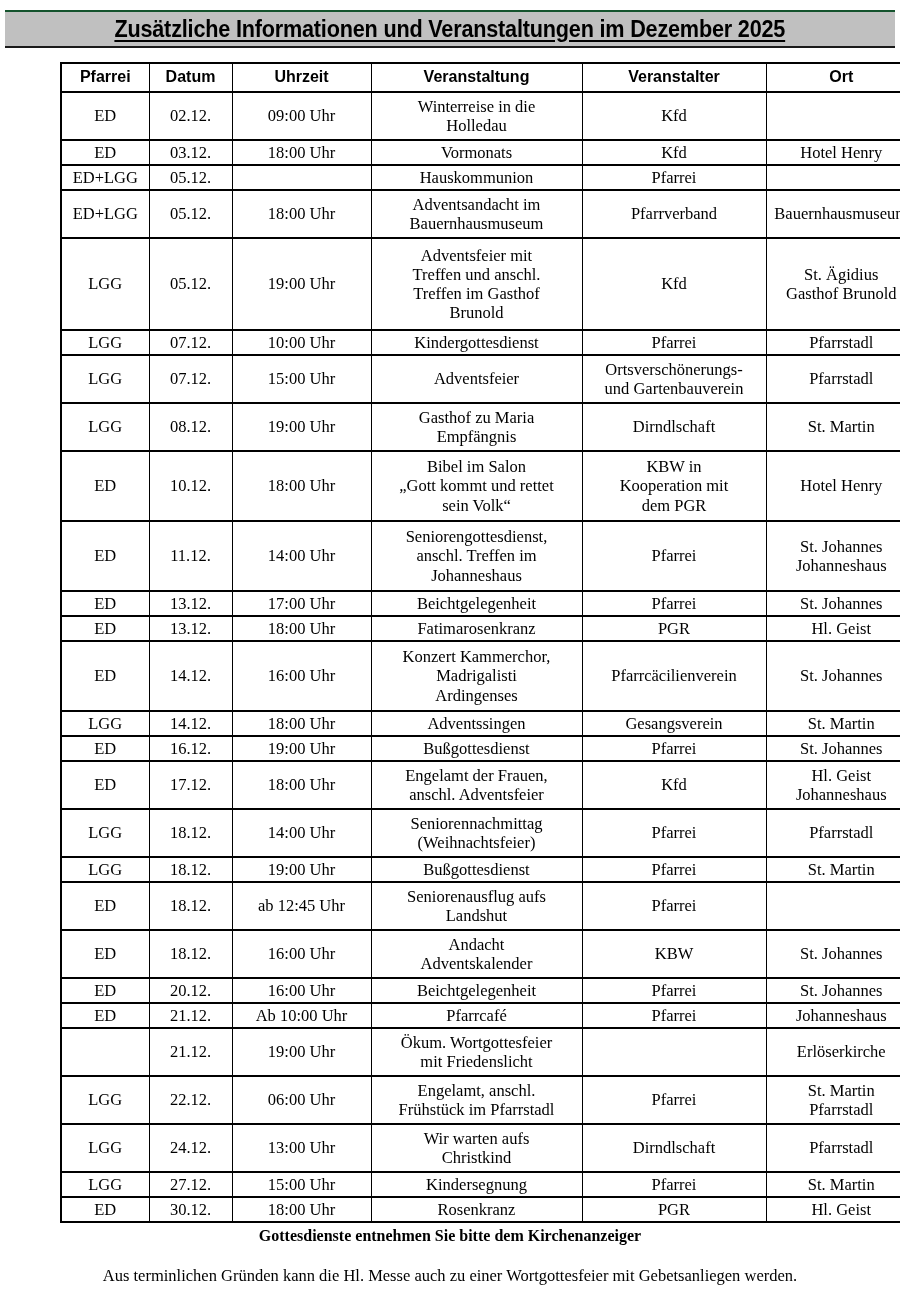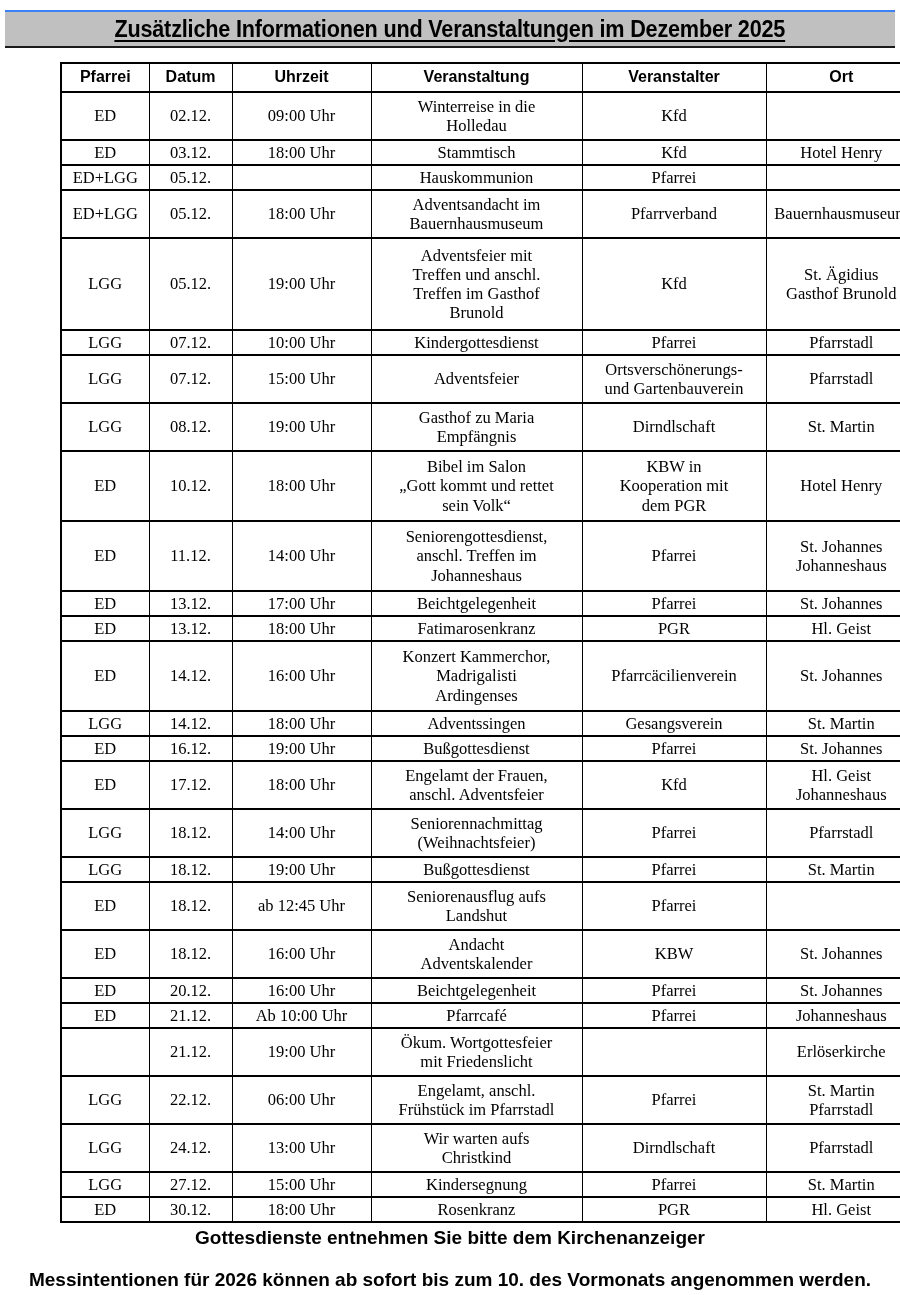--- a/index.html
+++ b/index.html
@@ -21,21 +21,21 @@
     height: 1295px;
     position: relative;
     box-sizing: border-box;
   }
 
   
   .title-banner {
     margin: 10px 5px 0 5px;
     height: 34px;
     background: #c0c0c0;
-    border-top: 2px solid #3b82f6;
+    border-top: 2px solid #14532d;
     border-bottom: 2px solid #1a1a1a;
     display: flex;
     align-items: center;
     justify-content: center;
   }
   .title-text {
     font-family: "Liberation Sans Narrow", "Liberation Sans", sans-serif;
     font-weight: bold;
     font-size: 23px;
     letter-spacing: -0.2px;
@@ -95,23 +95,23 @@
 
   td .ln { display: block; }
 
   
   .footer {
     width: 856px;
     margin: 3px auto 0 auto;
     text-align: center;
   }
   .foot-bold {
-    font-family: Liberation Sans, sans-serif;
+    font-family: Liberation Serif, serif;
     font-weight: bold;
-    font-size: 19px;
+    font-size: 16px;
     line-height: 1.3;
   }
   .foot-gap { height: 17px; }
   .foot-note {
     font-family: "Liberation Serif", "DejaVu Serif", serif;
     font-weight: normal;
     font-size: 16.5px;
     line-height: 1.42;
   }
 </style>
@@ -170,21 +170,21 @@
             <td>
               <span class="ln">ED</span>
             </td>
             <td>
               <span class="ln">03.12.</span>
             </td>
             <td>
               <span class="ln">18:00 Uhr</span>
             </td>
             <td>
-              <span class="ln">Stammtisch</span>
+              <span class="ln">Vormonats</span>
             </td>
             <td>
               <span class="ln">Kfd</span>
             </td>
             <td>
               <span class="ln">Hotel Henry</span>
             </td>
           </tr>
           <tr class="r1">
             <td>
@@ -711,18 +711,17 @@
               <span class="ln">Hl. Geist</span>
             </td>
           </tr>
         </tbody>
     </table>
   </div>
 
   <div class="footer">
     <div class="foot-bold">Gottesdienste entnehmen Sie bitte dem Kirchenanzeiger</div>
     <div class="foot-gap"></div>
-    <div class="foot-bold">Messintentionen für 2026 können ab sofort bis zum 10. des Vormonats angenommen werden.</div>
     <div class="foot-note">Aus terminlichen Gründen kann die Hl. Messe auch zu einer Wortgottesfeier mit Gebetsanliegen werden.</div>
 
   </div>
 
 </div>
 
 </body></html>

